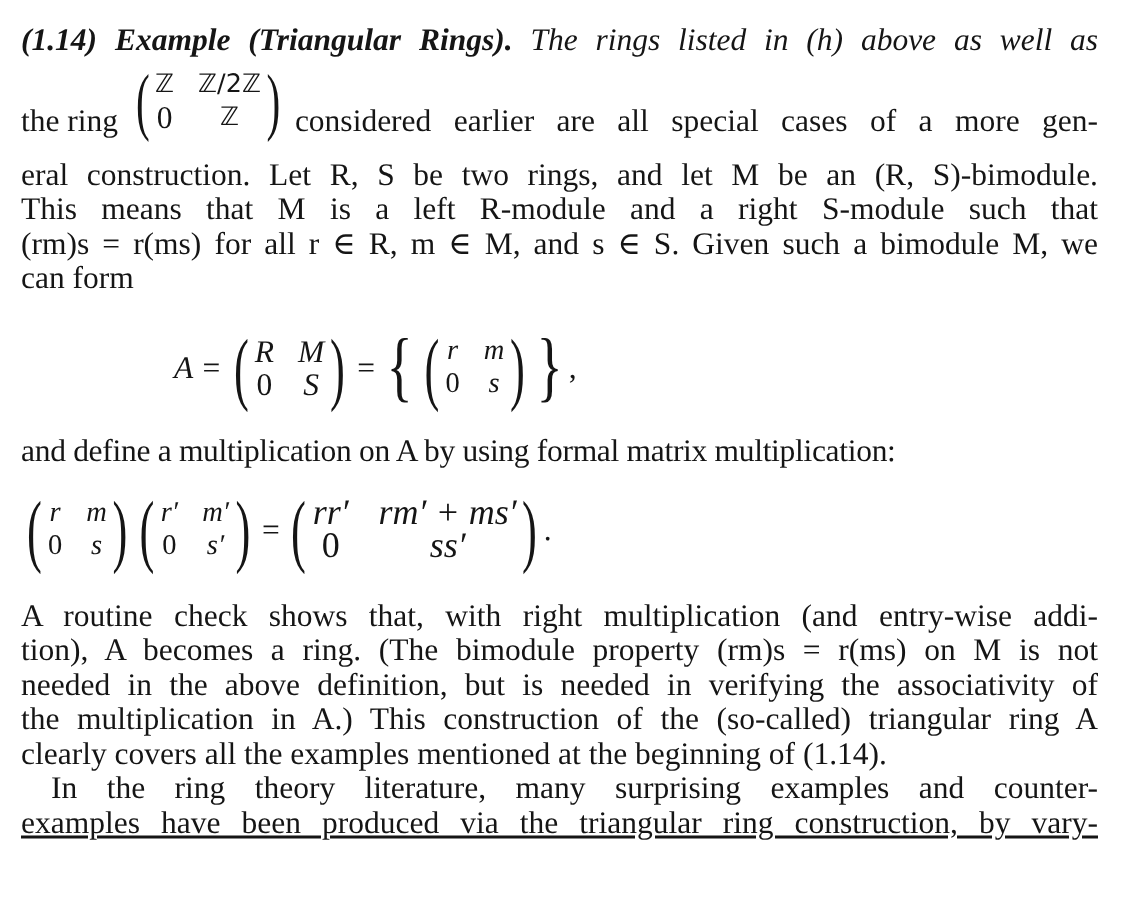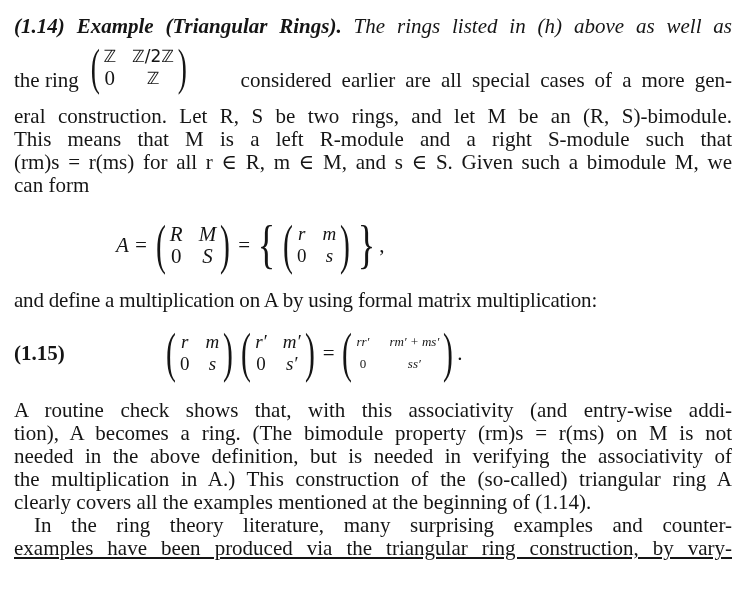--- a/index.html
+++ b/index.html
@@ -40,21 +40,21 @@
   <span class="mat" style="margin:0 6px 0 8px;">
     <span class="paren" style="font-size:50px;">(</span>
     <span class="grid">
       <span class="bb">ℤ</span>
       <span class="bb">ℤ/2ℤ</span>
       <span>0</span>
       <span class="bb">ℤ</span>
     </span>
     <span class="paren" style="font-size:50px;">)</span>
   </span>
-  <span style="flex:1; text-align:justify; text-align-last:justify;margin-left:44px;">considered earlier are all special cases of a more gen-</span>
+  <span style="flex:1; text-align:justify; text-align-last:justify;">considered earlier are all special cases of a more gen-</span>
 </div>
 
 <div class="line just" style="top:104px;">eral construction. Let R, S be two rings, and let M be an (R, S)-bimodule.</div>
 <div class="line just" style="top:127px;">This means that M is a left R-module and a right S-module such that</div>
 <div class="line just" style="top:150px;">(rm)s = r(ms) for all r ∈ R, m ∈ M, and s ∈ S. Given such a bimodule M, we</div>
 <div class="line" style="top:173px;">can form</div>
 
 <div class="eq-row" style="left:116px; top:216px; height:58px;">
   <span class="i" style="margin-right:4px;">A =</span>
   <span class="mat">
@@ -79,21 +79,20 @@
     </span>
     <span class="paren" style="font-size:54px;">)</span>
   </span>
   <span class="brace">}</span>
   <span>,</span>
 </div>
 
 <div class="line" style="top:288px; letter-spacing:-0.2px;">and define a multiplication on A by using formal matrix multiplication:</div>
 
 <div class="eq-row" style="left:14px; top:325px; height:56px; width:720px;">
-  <span class="b" style="width:148px; display:inline-block;">(1.15)</span>
   <span class="mat">
     <span class="paren" style="font-size:54px;">(</span>
     <span class="grid i" style="font-size:19px;">
       <span>r</span>
       <span>m</span>
       <span style="font-style:normal">0</span>
       <span>s</span>
     </span>
     <span class="paren" style="font-size:54px;">)</span>
   </span>
@@ -103,31 +102,31 @@
       <span>r′</span>
       <span>m′</span>
       <span style="font-style:normal">0</span>
       <span>s′</span>
     </span>
     <span class="paren" style="font-size:54px;">)</span>
   </span>
   <span style="margin:0 4px;">=</span>
   <span class="mat">
     <span class="paren" style="font-size:54px;">(</span>
-    <span class="grid i" style="font-size:13px; column-gap:20px;">
+    <span class="grid i" style="font-size:24px; column-gap:20px;">
       <span>rr′</span>
       <span>rm′ + ms′</span>
       <span style="font-style:normal">0</span>
       <span>ss′</span>
     </span>
     <span class="paren" style="font-size:54px;">)</span>
   </span>
   <span>.</span>
 </div>
 
-<div class="line just" style="top:398px;">A routine check shows that, with this associativity (and entry-wise addi-</div>
+<div class="line just" style="top:398px;">A routine check shows that, with right multiplication (and entry-wise addi-</div>
 <div class="line just" style="top:421px;">tion), A becomes a ring. (The bimodule property (rm)s = r(ms) on M is not</div>
 <div class="line just" style="top:444px;">needed in the above definition, but is needed in verifying the associativity of</div>
 <div class="line just" style="top:467px;">the multiplication in A.) This construction of the (so-called) triangular ring A</div>
 <div class="line" style="top:490px;">clearly covers all the examples mentioned at the beginning of (1.14).</div>
 
 <div class="line just" style="top:513px; left:34px; width:698px;">In the ring theory literature, many surprising examples and counter-</div>
 <div class="line just" style="top:536px;text-decoration:underline;">examples have been produced via the triangular ring construction, by vary-</div>
 
 </body></html>

